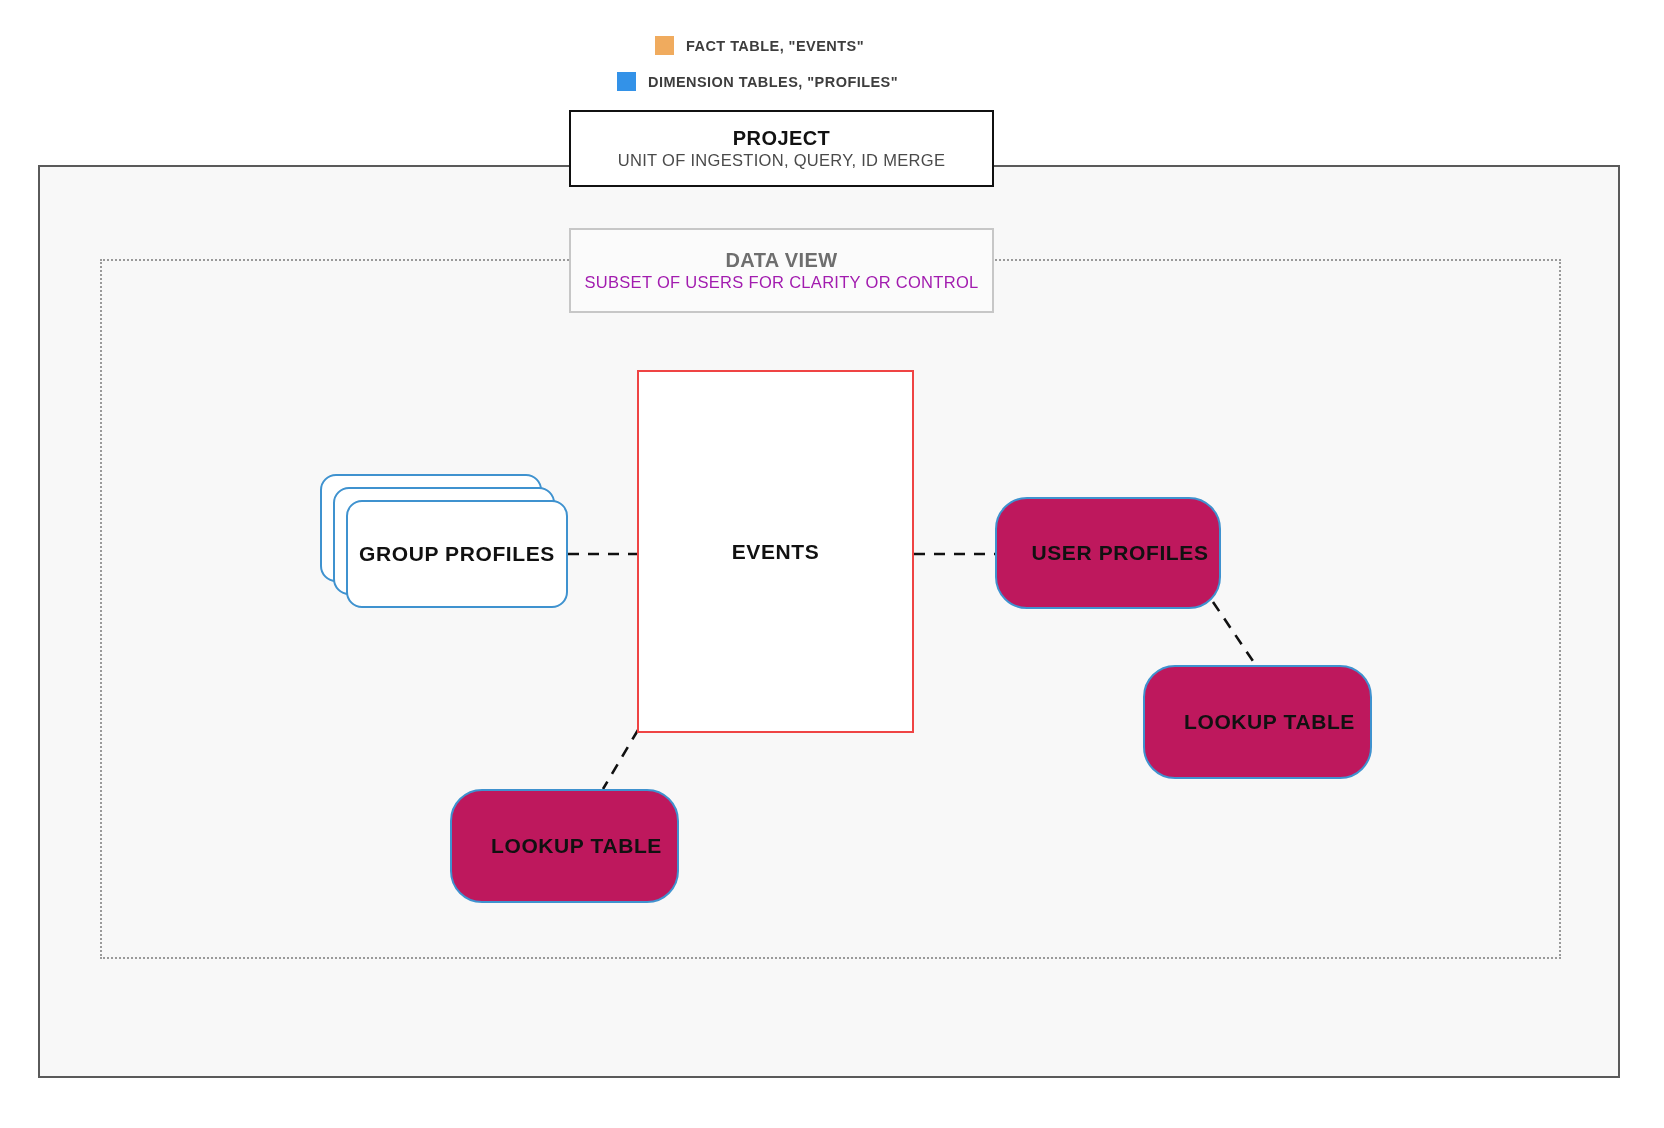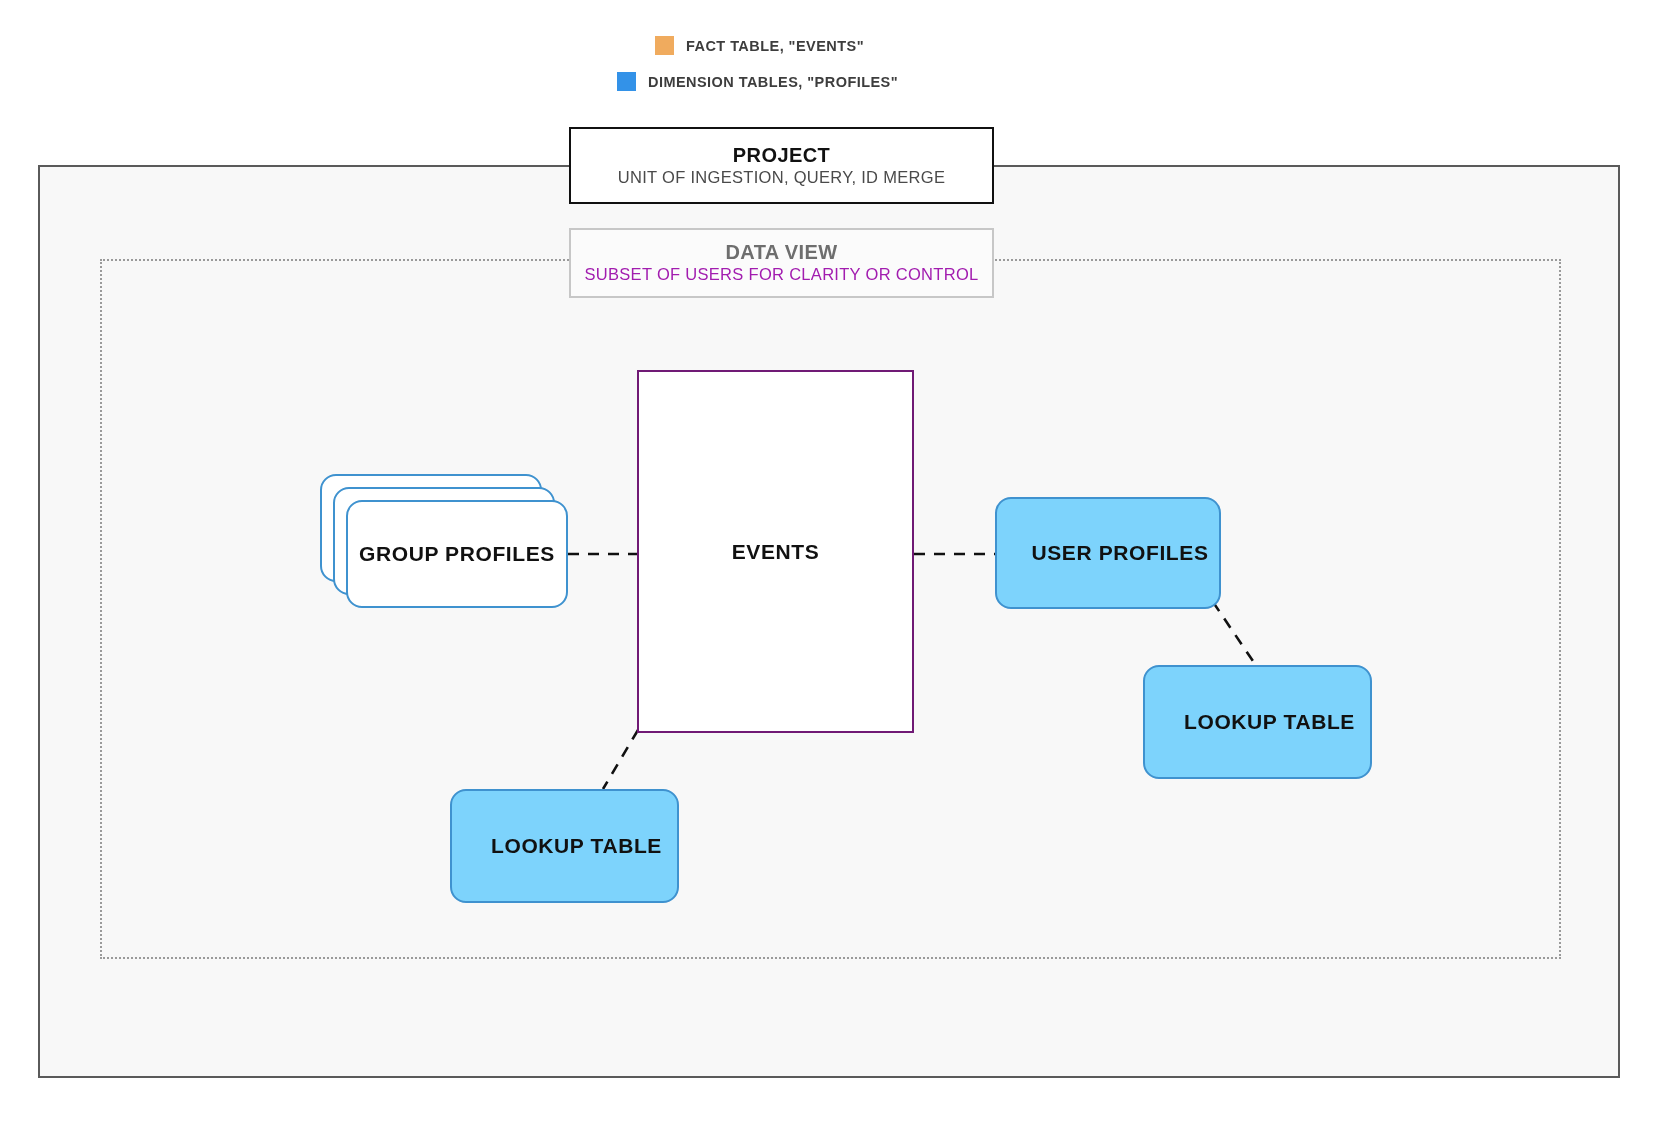--- a/index.html
+++ b/index.html
@@ -71,30 +71,30 @@
     box-sizing: border-box;
     background: #ffffff;
     text-align: center;
     display: flex;
     flex-direction: column;
     align-items: center;
     justify-content: center;
   }
   #project-card {
     left: 569px;
-    top: 127px;
+    top: 110px;
     width: 425px;
     height: 77px;
     border: 2px solid #111111;
   }
   #dataview-card {
     left: 569px;
     top: 228px;
     width: 425px;
-    height: 70px;
+    height: 85px;
     border: 2px solid #c7c7c7;
     background: #fbfbfb;
   }
   .card-title {
     font-size: 20px;
     font-weight: bold;
     letter-spacing: 0.4px;
     color: #111111;
     line-height: 1.2;
   }
@@ -109,42 +109,42 @@
   #dataview-card .card-sub   { color: #a21caf; }
 
   
   #events-box {
     position: absolute;
     left: 637px;
     top: 370px;
     width: 277px;
     height: 363px;
     box-sizing: border-box;
-    border: 2px solid #701a75;
+    border: 2px solid #ef4444;
     background: #ffffff;
     display: flex;
     align-items: center;
     justify-content: center;
   }
   .node-label {
     font-size: 21px;
     font-weight: bold;
     letter-spacing: 0.6px;
     color: #111111;
     text-align: center;
     white-space: nowrap;
   }
 
   
   .dim-card {
     position: absolute;
     box-sizing: border-box;
     border: 2.5px solid #3f92cf;
-    border-radius: 16px;
-    background: #7dd3fc;
+    border-radius: 32px;
+    background: #be185d;
     display: flex;
     align-items: center;
     justify-content: center;
     padding-left: 24px;
   }
   
   #group-stack {
     position: absolute;
     left: 320px;
     top: 474px;

